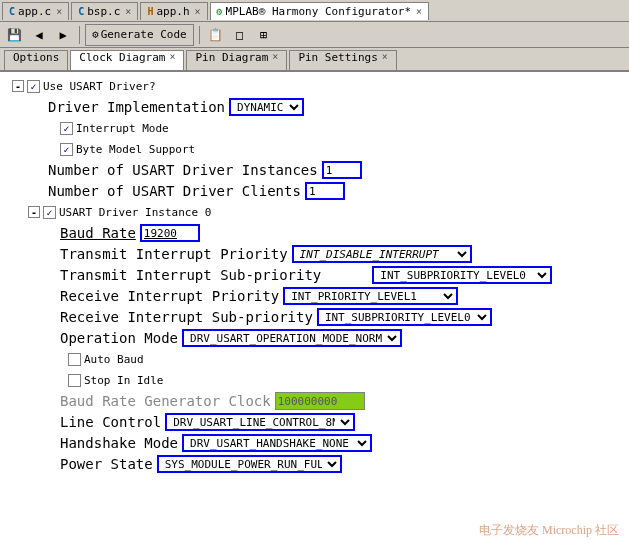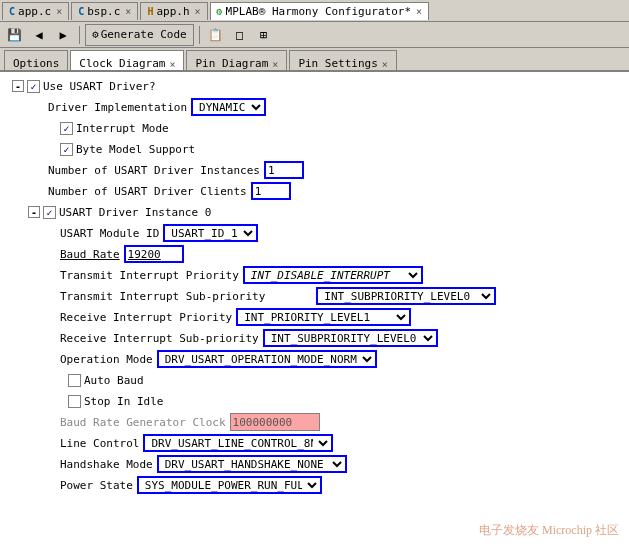--- a/index.html
+++ b/index.html
@@ -89,21 +89,21 @@
     .tab-bar {
       display: flex;
       align-items: flex-end;
       background: #d4d0c8;
       padding: 2px 4px 0;
       border-bottom: 2px solid #808080;
       gap: 2px;
     }
     .view-tab {
       display: flex;
-      align-items: flex-end;
+      align-items: flex-start;
       height: 20px;
       padding: 0 8px;
       background: #d4d0c8;
       border: 1px solid #808080;
       border-bottom: none;
       font-size: 11px;
       cursor: pointer;
       gap: 4px;
     }
     .view-tab.active {
@@ -164,21 +164,21 @@
       margin-right: 4px;
     }
 
     .form-row {
       display: flex;
       align-items: center;
       height: 20px;
       margin-bottom: 1px;
     }
     .form-label {
-      font-size: 11px;
+      font-size: 14px;
       color: #000;
       margin-right: 4px;
     }
 
     select.win-select {
       height: 18px;
       font-size: 11px;
       background: #ffffff;
       border: 2px solid #0000ff;
       padding: 0 2px;
@@ -192,21 +192,21 @@
       background: #ffffff;
       border: 2px solid #0000ff;
       padding: 0 2px;
       font-family: inherit;
       width: 50px;
     }
 
     input.win-input-disabled {
       height: 18px;
       font-size: 11px;
-      background: #fca5a5;
+      background: #84cc16;
       border: 1px solid #808080;
       padding: 0 2px;
       font-family: inherit;
       color: #555;
     }
 
     
     .watermark {
       position: fixed;
       right: 10px;
@@ -311,27 +311,20 @@
     <span class="form-label">Number of USART Driver Clients</span>
     <input class="win-input" value="1" style="width: 40px;">
   </div>
 
   <div class="form-row" style="padding-left:20px;">
     <div class="tree-toggle">-</div>
     <div class="checkbox checked"></div>
     <span class="label">USART Driver Instance 0</span>
   </div>
 
-  <div class="form-row" style="padding-left:52px;">
-    <span class="form-label">USART Module ID</span>
-    <select class="win-select">
-      <option>USART_ID_1</option>
-      <option>USART_ID_2</option>
-    </select>
-  </div>
 
   <div class="form-row" style="padding-left:52px;text-decoration:underline;">
     <span class="form-label">Baud Rate</span>
     <input class="win-input" value="19200" style="width: 60px;">
   </div>
 
   <div class="form-row" style="padding-left:52px;">
     <span class="form-label">Transmit Interrupt Priority</span>
     <select class="win-select" style="width:180px;font-style:italic;">
       <option>INT_DISABLE_INTERRUPT</option>

